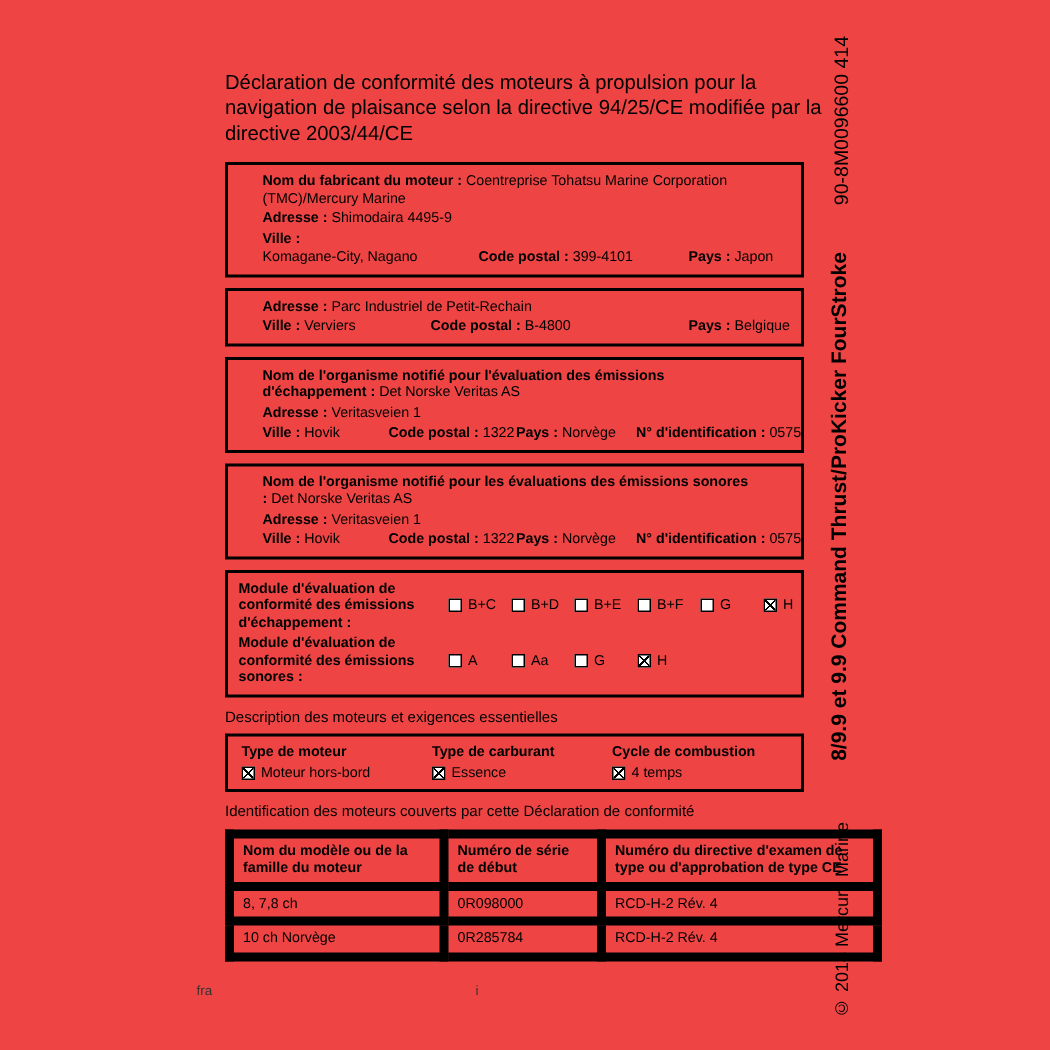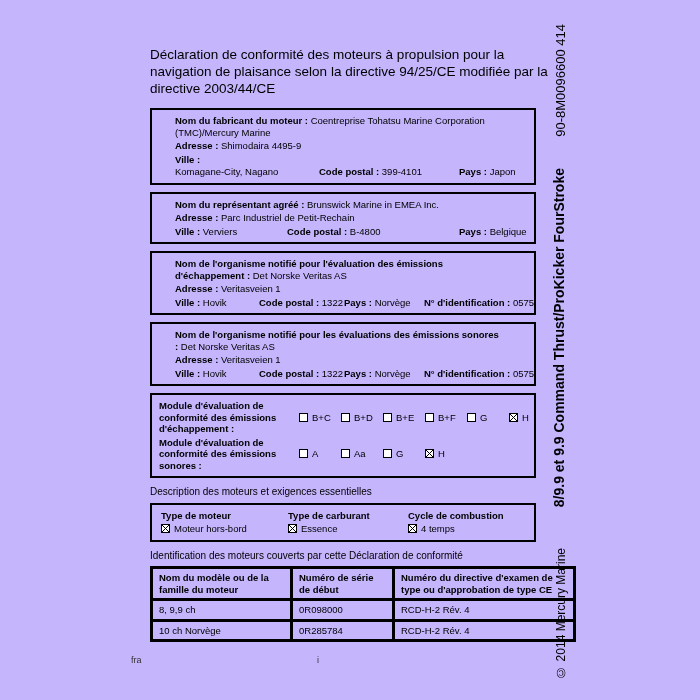--- a/index.html
+++ b/index.html
@@ -1,16 +1,16 @@
 <!DOCTYPE html>
 <html><head>
 <meta charset="utf-8">
 <style>
   html,body{margin:0;padding:0;background:#fff;}
-  .page{position:relative;width:700px;height:700px;background:#c4b5fd;overflow:hidden;
+  .page{position:relative;width:700px;height:700px;background:#ef4444;overflow:hidden;
         font-family:"Liberation Sans","DejaVu Sans",sans-serif;color:#000;}
   .content{position:absolute;left:150px;top:46px;width:386px;}
   .title{font-size:13.5px;line-height:17px;font-weight:400;width:400px;margin:0 0 11px 0;}
   .box{border:2px solid #000;padding:3px 7px;margin-bottom:7px;font-size:9.5px;line-height:11.5px;}
   .row{margin:2px 16px;}
   .lbl{font-weight:bold;}
   .lbl::after{content:"\00a0";}
   .frow{display:flex;align-items:flex-end;}
   .cell{flex:none;}
   .stack .l2{margin-top:1px;}
@@ -27,21 +27,21 @@
   .mod-opts .opt{width:42px;}
   .heading{font-size:10px;line-height:11.5px;margin:8px 0 5px 0;}
   
   .desc-row{display:flex;margin:2px 2px;}
   .desc-row .c1{width:127px;flex:none;}
   .desc-row .c2{width:120px;flex:none;}
   .desc-row .c3{flex:1;}
   
   table.ident{border-collapse:collapse;border:2px solid #000;font-size:9.5px;line-height:11.5px;
               table-layout:fixed;width:380px;}
-  table.ident th,table.ident td{border:3px solid #000000;padding:3px 6px;text-align:left;vertical-align:top;}
+  table.ident th,table.ident td{border:6px solid #000000;padding:3px 6px;text-align:left;vertical-align:top;}
   table.ident th{font-weight:bold;}
   
   .vert{position:absolute;writing-mode:vertical-rl;transform:rotate(180deg);white-space:nowrap;}
   .pn{left:553px;top:24px;font-size:13px;}
   .model{left:551px;top:168px;font-size:14px;font-weight:bold;}
   .cr{left:554px;top:548px;font-size:12px;}
   .foot{position:absolute;font-size:9px;color:#333;}
   .foot.lang{left:131px;top:655px;}
   .foot.pg{left:317px;top:655px;}
 </style>
@@ -69,23 +69,20 @@
           <span class="lbl">Code postal :</span><span>399-4101</span>
         </div>
         <div class="cell">
           <span class="lbl">Pays :</span><span>Japon</span>
         </div>
       </div>
     </div>
 
     <div class="box">
       <div class="row">
-        <span class="lbl">Nom du représentant agréé :</span><span>Brunswick Marine in EMEA Inc.</span>
-      </div>
-      <div class="row">
         <span class="lbl">Adresse :</span><span>Parc Industriel de Petit-Rechain</span>
       </div>
       <div class="row frow">
         <div class="cell" style="width:112px">
           <span class="lbl">Ville :</span><span>Verviers</span>
         </div>
         <div class="cell" style="width:172px">
           <span class="lbl">Code postal :</span><span>B-4800</span>
         </div>
         <div class="cell">
@@ -224,21 +221,21 @@
 
     <div class="heading">Identification des moteurs couverts par cette Déclaration de conformité</div>
     <table class="ident">
       <tbody>
           <tr>
         <th style="width:125px">Nom du modèle ou de la famille du moteur</th>
         <th style="width:87px">Numéro de série de début</th>
         <th style="width:166px">Numéro du directive d'examen de type ou d'approbation de type CE</th>
       </tr>
       <tr>
-        <td>8, 9,9 ch</td>
+        <td>8, 7,8 ch</td>
         <td>0R098000</td>
         <td>RCD-H-2 Rév. 4</td>
       </tr>
       <tr>
         <td>10 ch Norvège</td>
         <td>0R285784</td>
         <td>RCD-H-2 Rév. 4</td>
       </tr>
     </tbody>
       </table>

